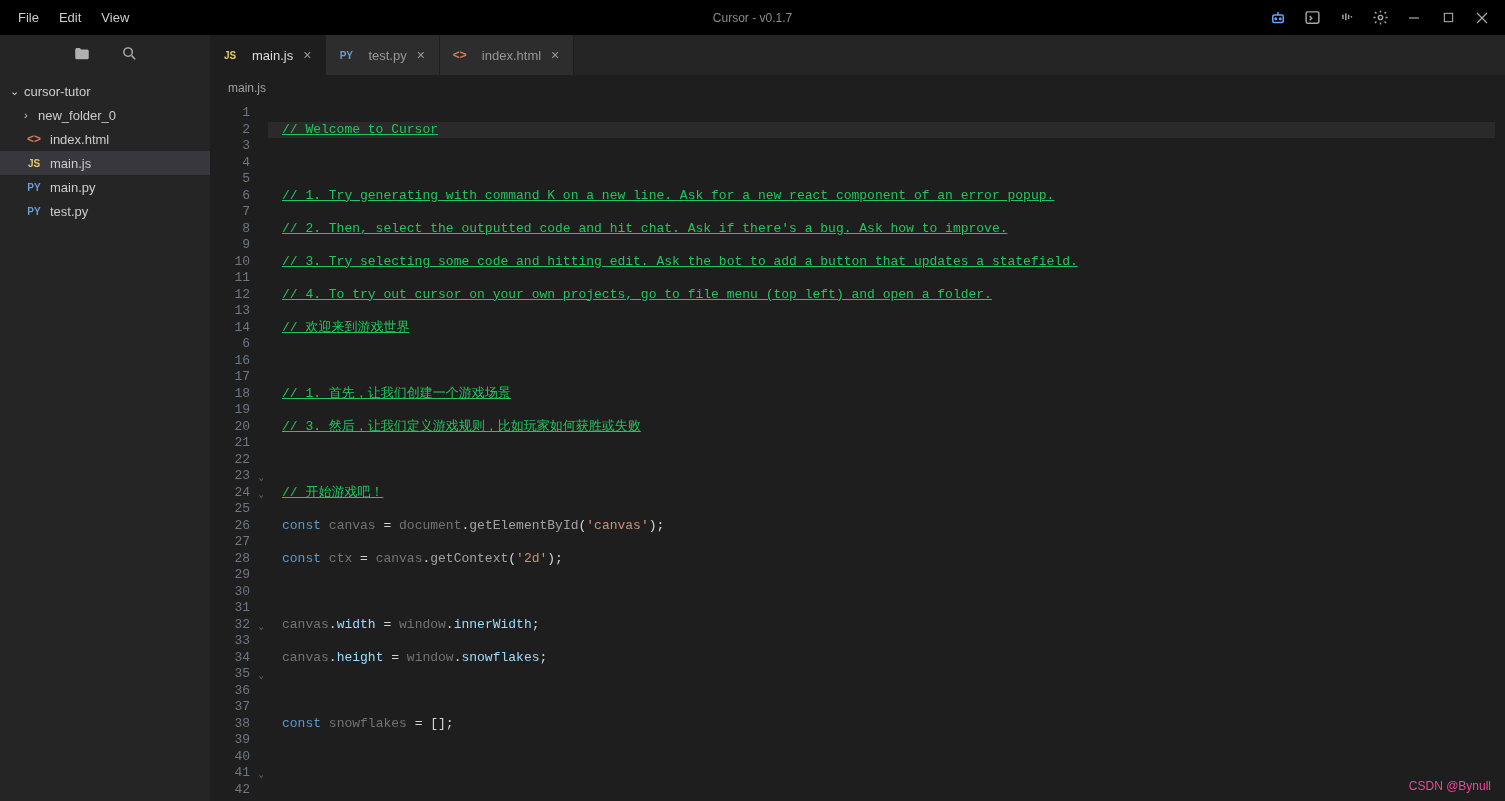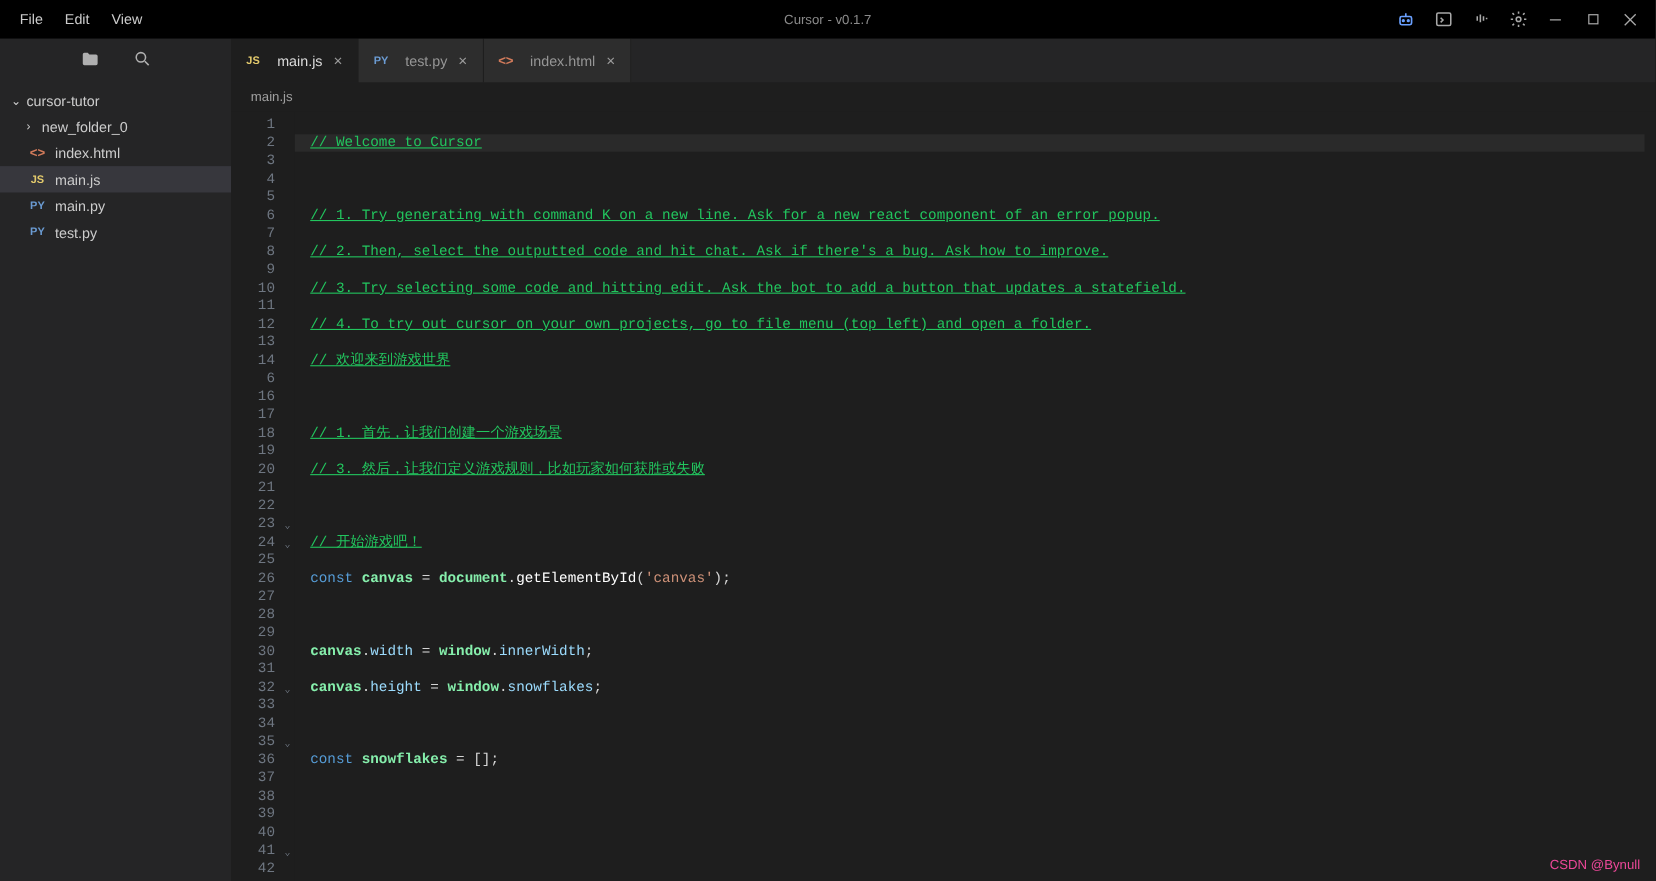--- a/index.html
+++ b/index.html
@@ -68,23 +68,23 @@
 .gutter {
   width: 58px; text-align: right; color: #6e7681; padding: 4px 18px 0 0; user-select: none; background: #1e1e1e;
 }
 .gutter .ln { height: 16.5px; position: relative; }
 .gutter .ln .fold { position: absolute; right: -14px; top: 2px; color: #6e7681; font-size: 9px; cursor: pointer; }
 .code { flex: 1; padding: 4px 0 0 14px; white-space: pre; }
 .cl { height: 16.5px; }
 .cl.current { background: #2a2a2a; margin-left: -14px; padding-left: 14px; margin-right: 10px; }
 .c-com { color: #22c55e; text-decoration: underline; }
 .c-def { color: #569cd6; }
-.c-var { color: #86efac; font-weight: bold; }
+.c-var { color: #737373; }
 .c-prop { color: #9cdcfe; }
-.c-fn  { color: #ffffff; text-align: center; }
+.c-fn  { color: #a3a3a3; text-align: center; }
 .c-str { color: #ce9178; }
 .c-pun { color: #d4d4d4; }
 .c-op  { color: #d4d4d4; }
 .watermark { position: absolute; right: 14px; bottom: 8px; color: #ec4899; font-size: 12px; }
 </style>
 </head>
 <body>
 
 <div class="titlebar">
   <div class="menubar">
@@ -253,20 +253,21 @@
 <div class="cl"><span class="c-com">// 2. Then, select the outputted code and hit chat. Ask if there's a bug. Ask how to improve.</span></div>
 <div class="cl"><span class="c-com">// 3. Try selecting some code and hitting edit. Ask the bot to add a button that updates a statefield.</span></div>
 <div class="cl"><span class="c-com">// 4. To try out cursor on your own projects, go to file menu (top left) and open a folder.</span></div>
 <div class="cl"><span class="c-com">// 欢迎来到游戏世界</span></div>
 <div class="cl"></div>
 <div class="cl"><span class="c-com">// 1. 首先，让我们创建一个游戏场景</span></div>
 <div class="cl"><span class="c-com">// 3. 然后，让我们定义游戏规则，比如玩家如何获胜或失败</span></div>
 <div class="cl"></div>
 <div class="cl"><span class="c-com">// 开始游戏吧！</span></div>
 <div class="cl"><span class="c-def">const</span><span class="c-pun"> </span><span class="c-var">canvas</span><span class="c-op"> = </span><span class="c-var">document</span><span class="c-pun">.</span><span class="c-fn">getElementById</span><span class="c-pun">(</span><span class="c-str">'canvas'</span><span class="c-pun">);</span></div>
+<div class="cl"><span class="c-def">const</span><span class="c-pun"> </span><span class="c-var">ctx</span><span class="c-op"> = </span><span class="c-var">canvas</span><span class="c-pun">.</span><span class="c-fn">getContext</span><span class="c-pun">(</span><span class="c-str">'2d'</span><span class="c-pun">);</span></div>
 <div class="cl"></div>
 <div class="cl"><span class="c-var">canvas</span><span class="c-pun">.</span><span class="c-prop">width</span><span class="c-op"> = </span><span class="c-var">window</span><span class="c-pun">.</span><span class="c-prop">innerWidth</span><span class="c-pun">;</span></div>
 <div class="cl"><span class="c-var">canvas</span><span class="c-pun">.</span><span class="c-prop">height</span><span class="c-op"> = </span><span class="c-var">window</span><span class="c-pun">.</span><span class="c-prop">snowflakes</span><span class="c-pun">;</span></div>
 <div class="cl"></div>
 <div class="cl"><span class="c-def">const</span><span class="c-pun"> </span><span class="c-var">snowflakes</span><span class="c-op"> = </span><span class="c-pun">[];</span></div>
 
 
 
 
 

